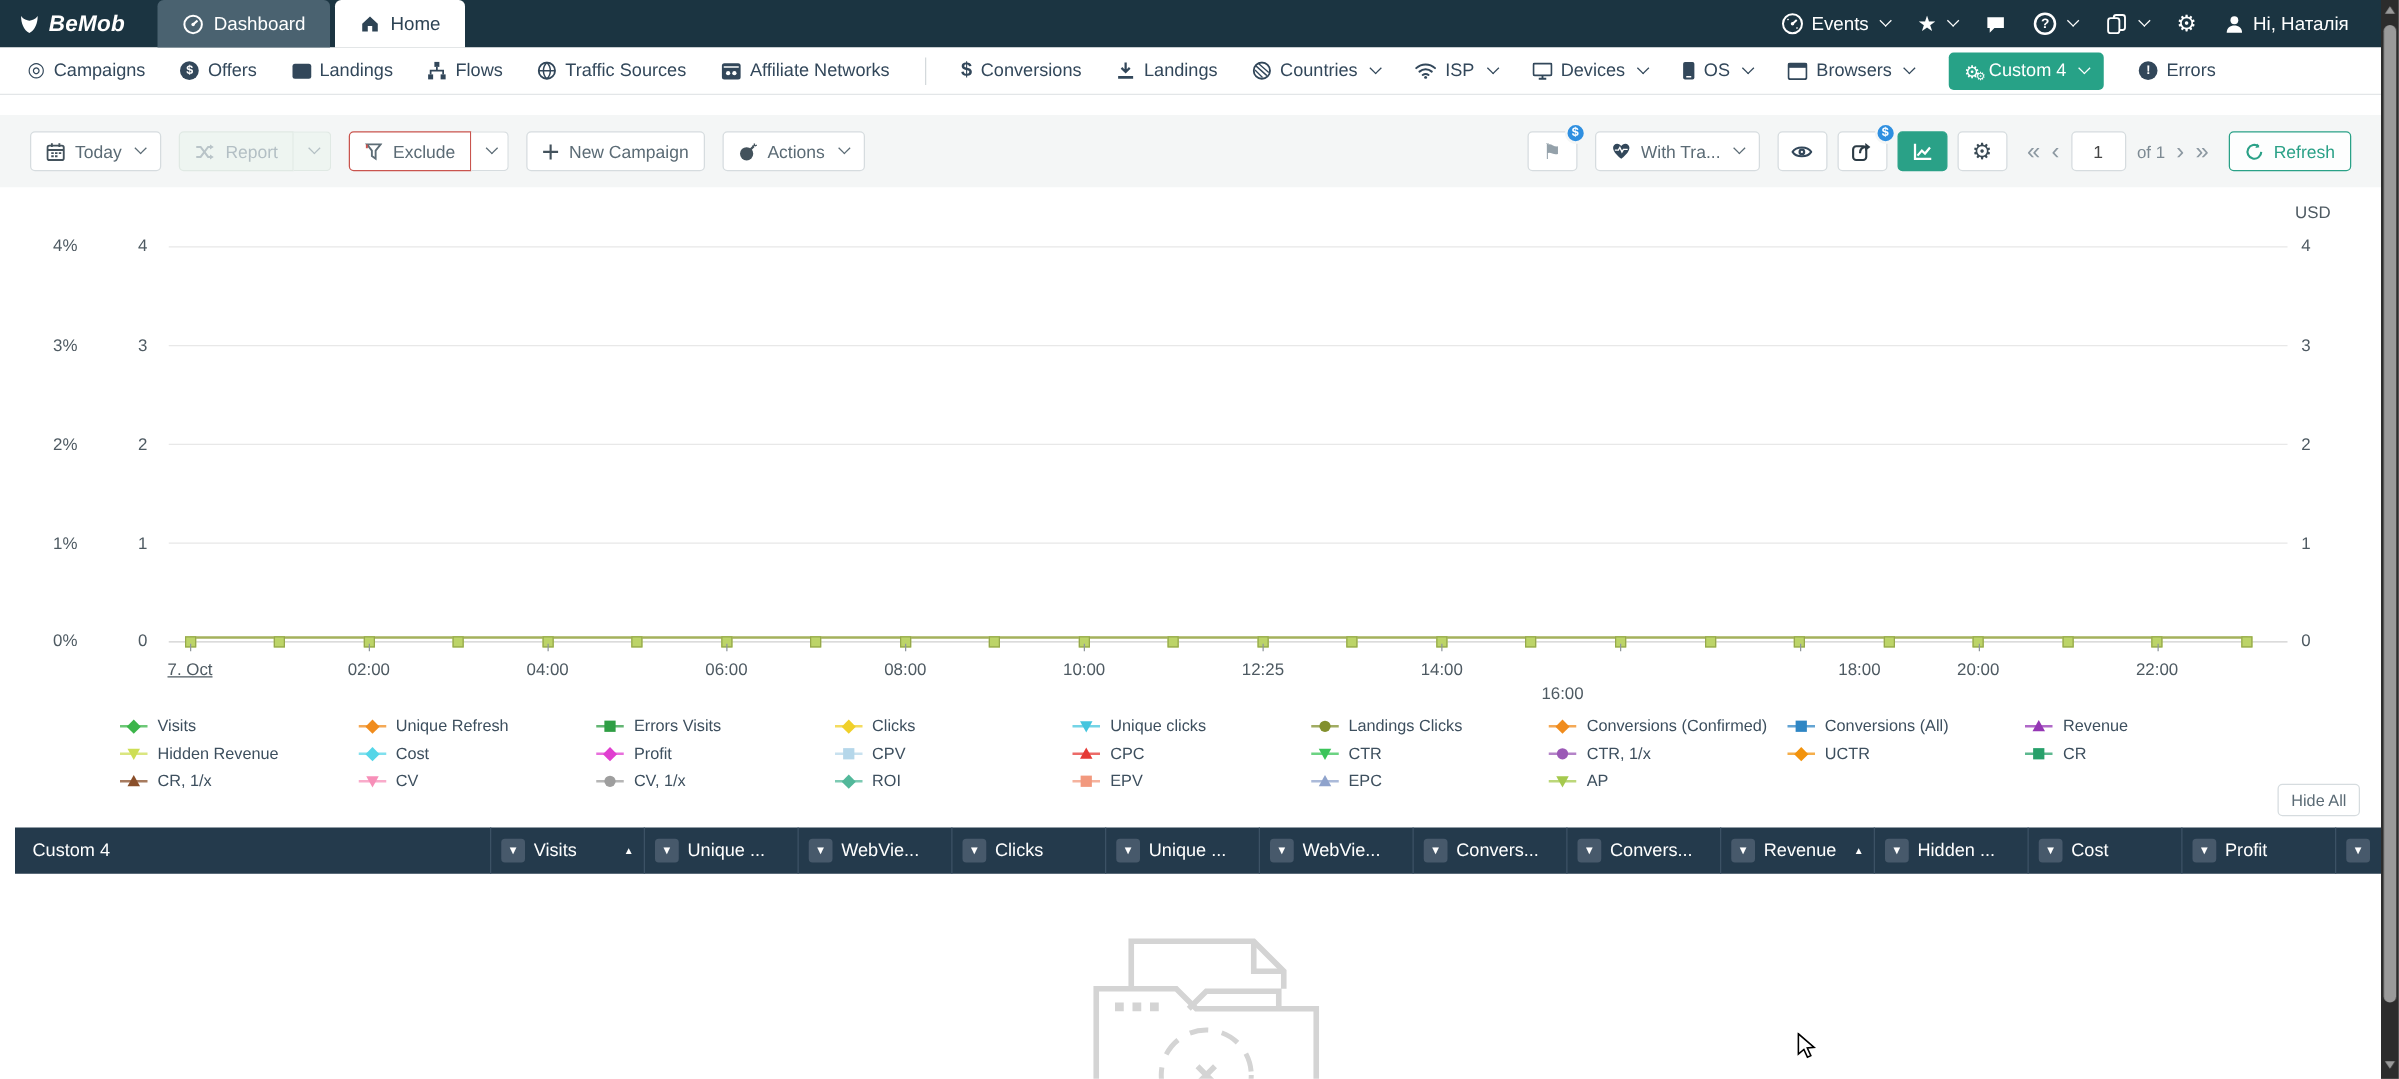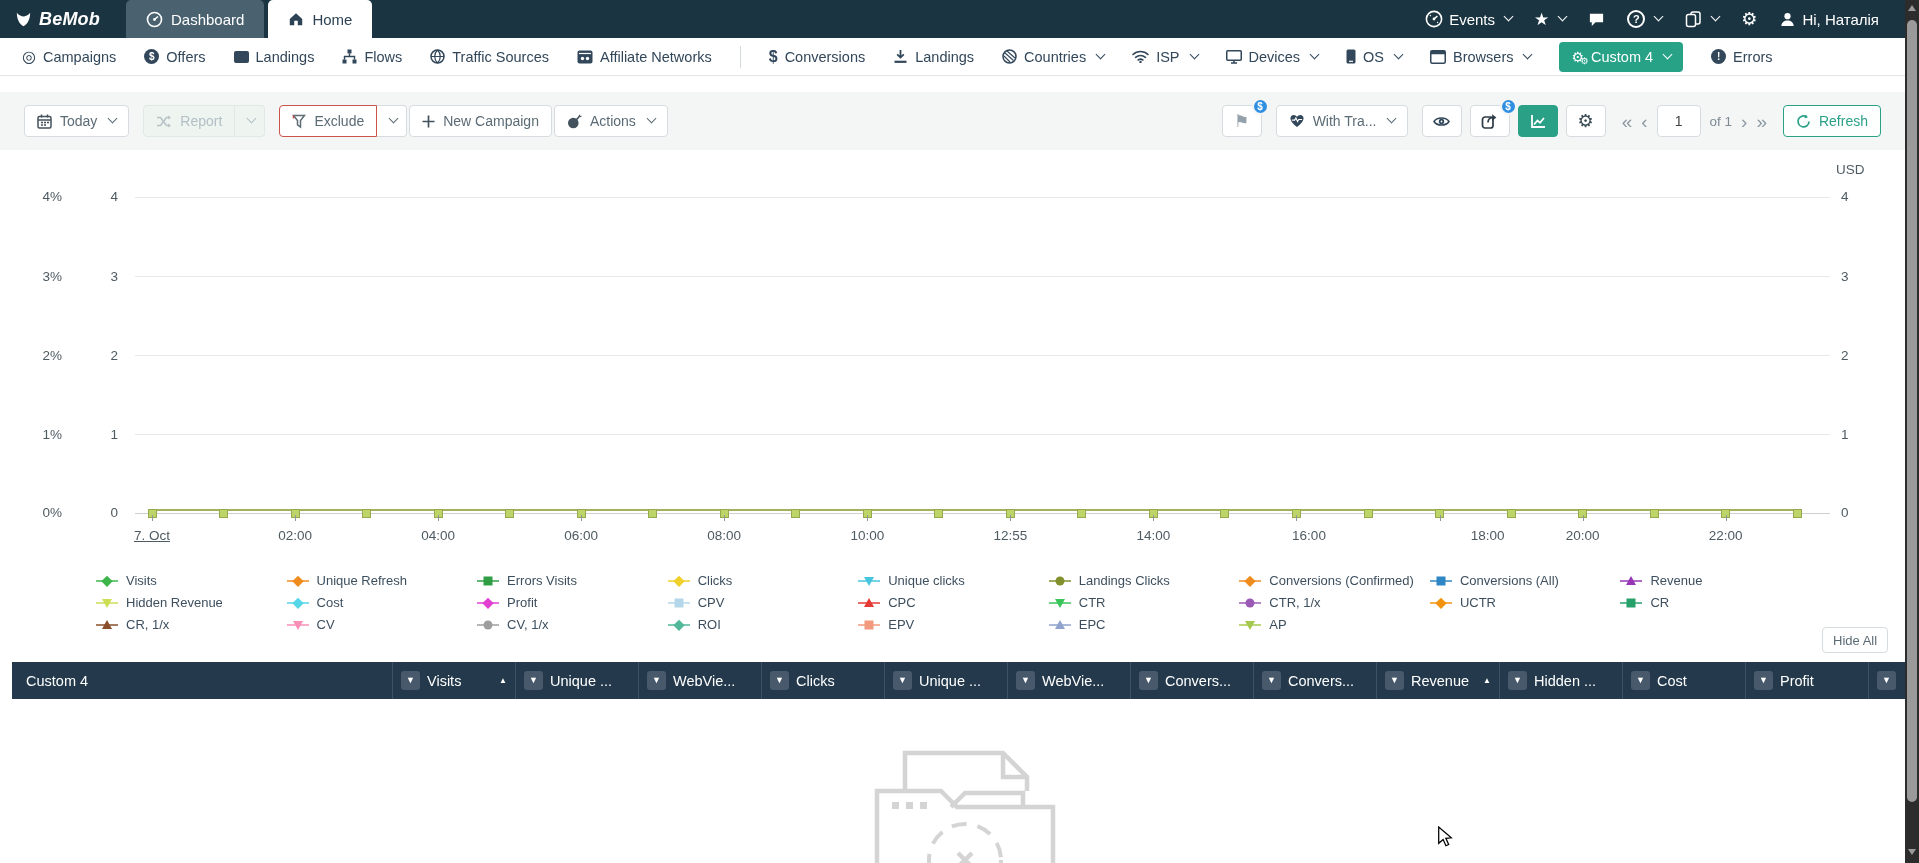--- a/index.html
+++ b/index.html
@@ -30,21 +30,21 @@
 .gears{position:relative;font-size:14px;line-height:1}
 .gears i{position:absolute;font-size:9px;left:9px;top:7px}
 .errdot{width:15px;height:15px;border-radius:50%;background:#32475a;color:#fff;font-weight:bold;font-size:10px;display:flex;align-items:center;justify-content:center}
 .target-glyph{font-size:16px;line-height:1}
 
 
 .gap-strip{height:16px;background:#fff}
 .toolbar{height:58px;background:#f4f6f6;display:flex;align-items:center;padding:0 38px 0 24px}
 .btn{height:32px;background:#fff;border:1px solid #d6dcdf;border-radius:4px;display:flex;align-items:center;gap:8px;padding:0 12px;color:#5b6b75;font-size:14px;white-space:nowrap;cursor:default}
 .btn .bicon{color:#43525c}
-.ml{margin-left:2px}
+.ml{margin-left:14px}
 .search-wrap{height:32px;background:#fff;border:1px solid #d6dcdf;border-radius:4px;display:flex;align-items:center;width:262px;margin-left:14px;padding:0 4px 0 10px;gap:7px}
 .search-input{border:none;outline:none;flex:1;font-size:14px;color:#333;background:transparent;min-width:0;font-family:"Liberation Sans",sans-serif}
 .search-input::placeholder{color:#97a4ad}
 .t-btn{height:25px;border:1px solid #d6dcdf;border-radius:4px;display:flex;align-items:center;padding:0 8px;font-size:13px;color:#5b6b75;gap:2px;flex:none}
 .split{display:flex;margin-left:14px}
 .split .main{border-radius:4px 0 0 4px}
 .split .caret{border-radius:0 4px 4px 0;border-left:none;width:30px;justify-content:center;padding:0}
 .btn.dis{background:#eef5f1;border-color:#e0e9e4;color:#b3bfc4}
 .btn.dis .bicon{color:#b9c4c8}
 .exclude-main{border-color:#c9544e}
@@ -455,23 +455,23 @@
       <span class="xtick" style="left: 1573.66px;"></span>
       <span class="pmark" style="left: 1640.69px;"></span>
     </div>
   <div class="xlabels">
       <span class="xlab" style="left: 0px; text-decoration: underline;">7. Oct</span>
       <span class="xlab" style="left: 143.06px;">02:00</span>
       <span class="xlab" style="left: 286.12px;">04:00</span>
       <span class="xlab" style="left: 429.18px;">06:00</span>
       <span class="xlab" style="left: 572.24px;">08:00</span>
       <span class="xlab" style="left: 715.3px;">10:00</span>
-      <span class="xlab" style="left: 858.36px;">12:55</span>
+      <span class="xlab" style="left: 858.36px;">12:25</span>
       <span class="xlab" style="left: 1001.42px;">14:00</span>
-      <span class="xlab" style="left: 1157px;">16:00</span>
+      <span class="xlab" style="left: 1098px; margin-top: 19px;">16:00</span>
       <span class="xlab" style="left: 1287.54px; margin-left: 48px;">18:00</span>
       <span class="xlab" style="left: 1430.6px;">20:00</span>
       <span class="xlab" style="left: 1573.66px;">22:00</span>
     </div>
 
   <div class="legend">
       <div class="legend-item">
     <span class="lg-mark">
       <i class="lg-line" style="background: rgb(60, 181, 74);"></i>
       <i class="mk mk-diamond" style="background: rgb(60, 181, 74);"></i>

